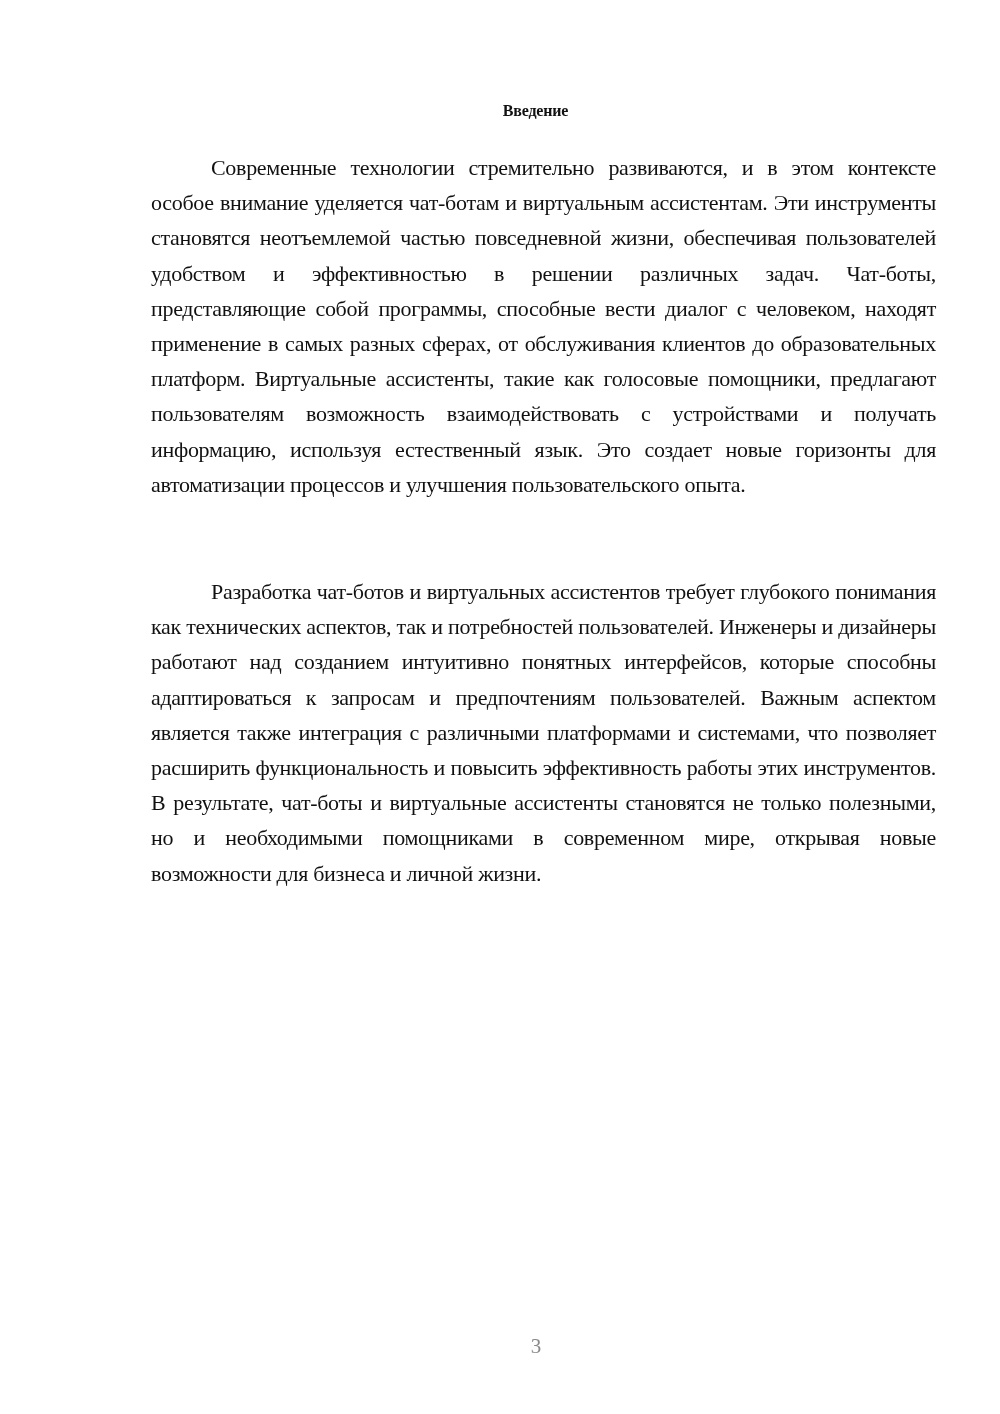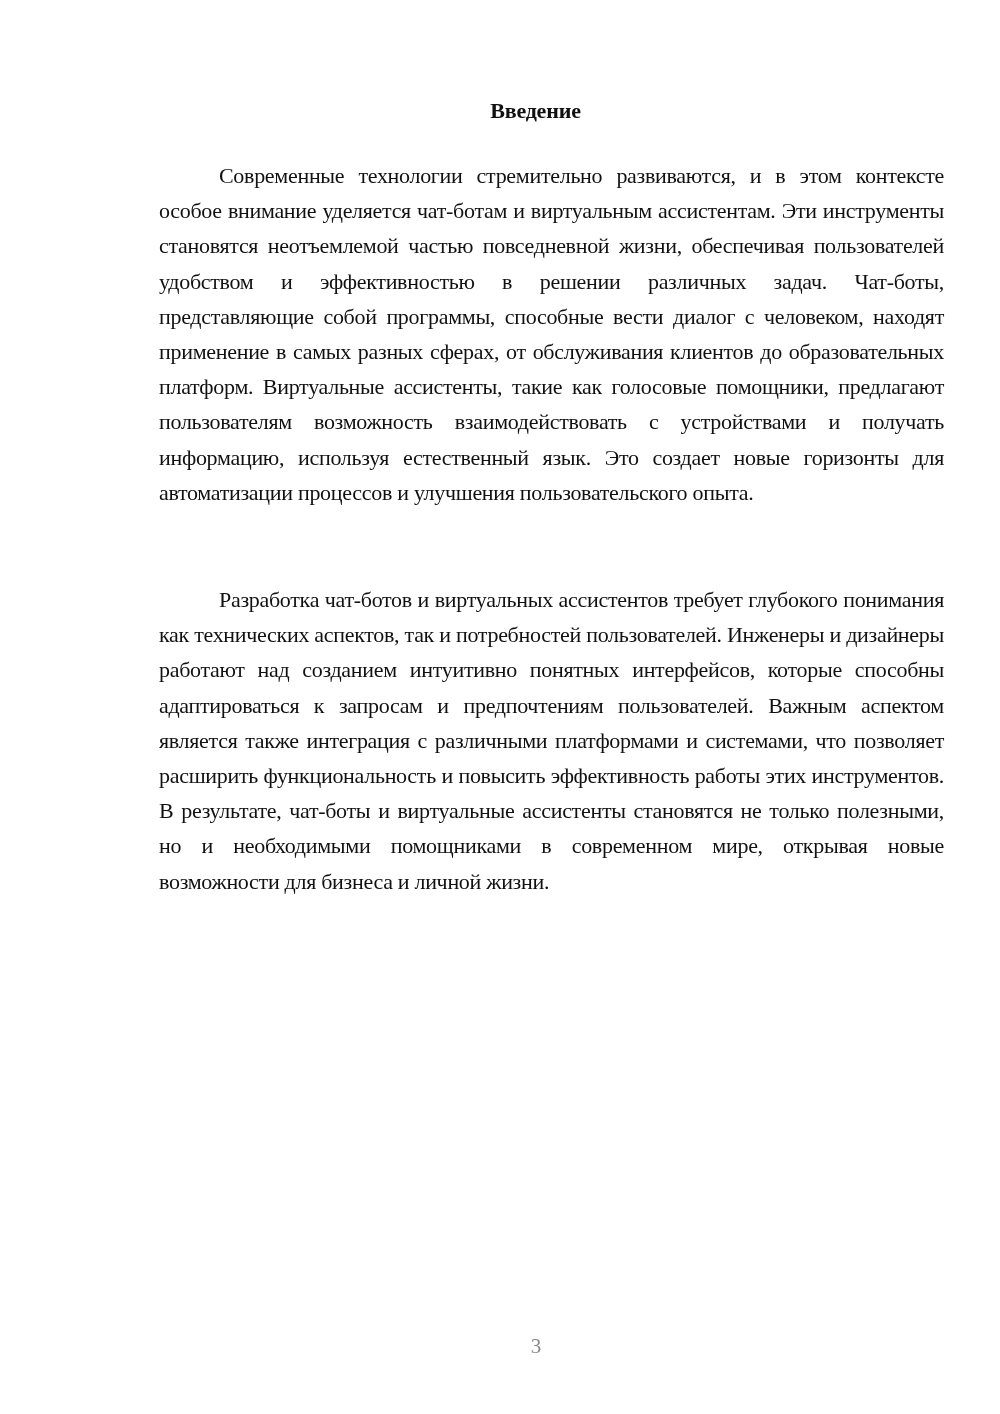--- a/index.html
+++ b/index.html
@@ -22,30 +22,30 @@
       height: 1414px;
       background: #ffffff;
     }
     .title {
       position: absolute;
       top: 96px;
       left: 143px;
       width: 785px;
       text-align: center;
       font-weight: bold;
-      font-size: 22px;
+      font-size: 16px;
       line-height: 30px;
       margin: 0;
       letter-spacing: -0.2px;
     }
     .body-text {
       position: absolute;
       left: 143px;
       width: 785px;
-      margin: 16px;
+      margin: 8px;
       font-size: 22px;
       line-height: 35.2px;
       text-align: justify;
       text-indent: 60px;
       letter-spacing: -0.3px;
     }
     .p1 { top: 142px; }
     .p2 { top: 566px; }
     .page-number {
       position: absolute;

